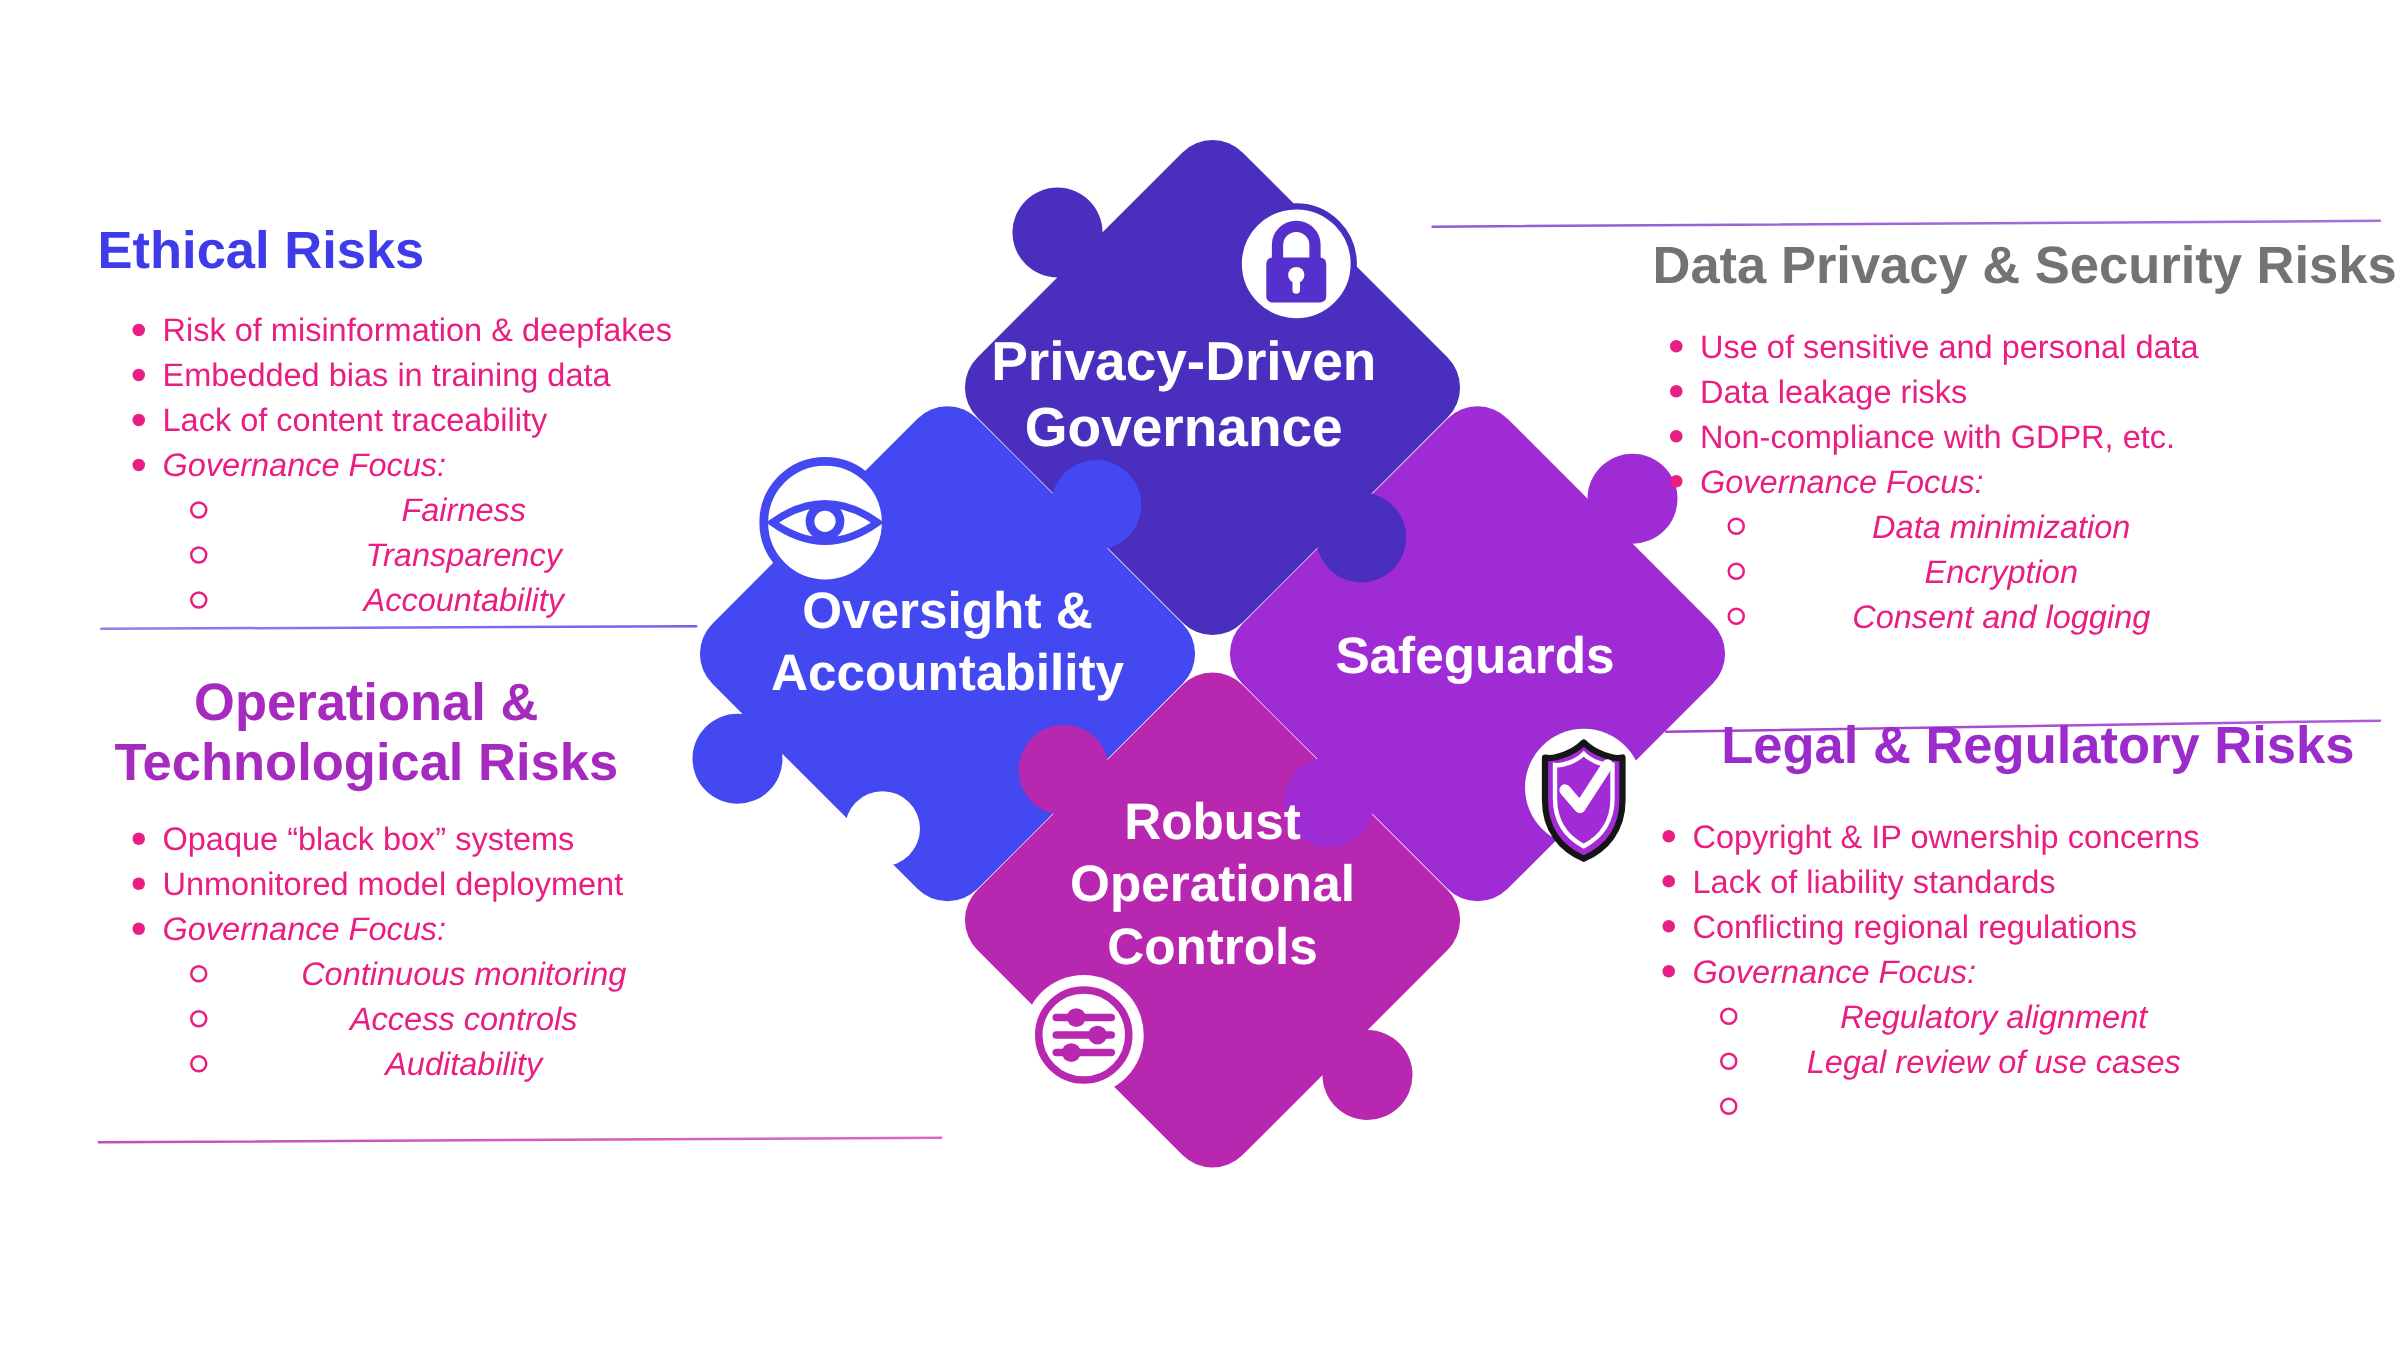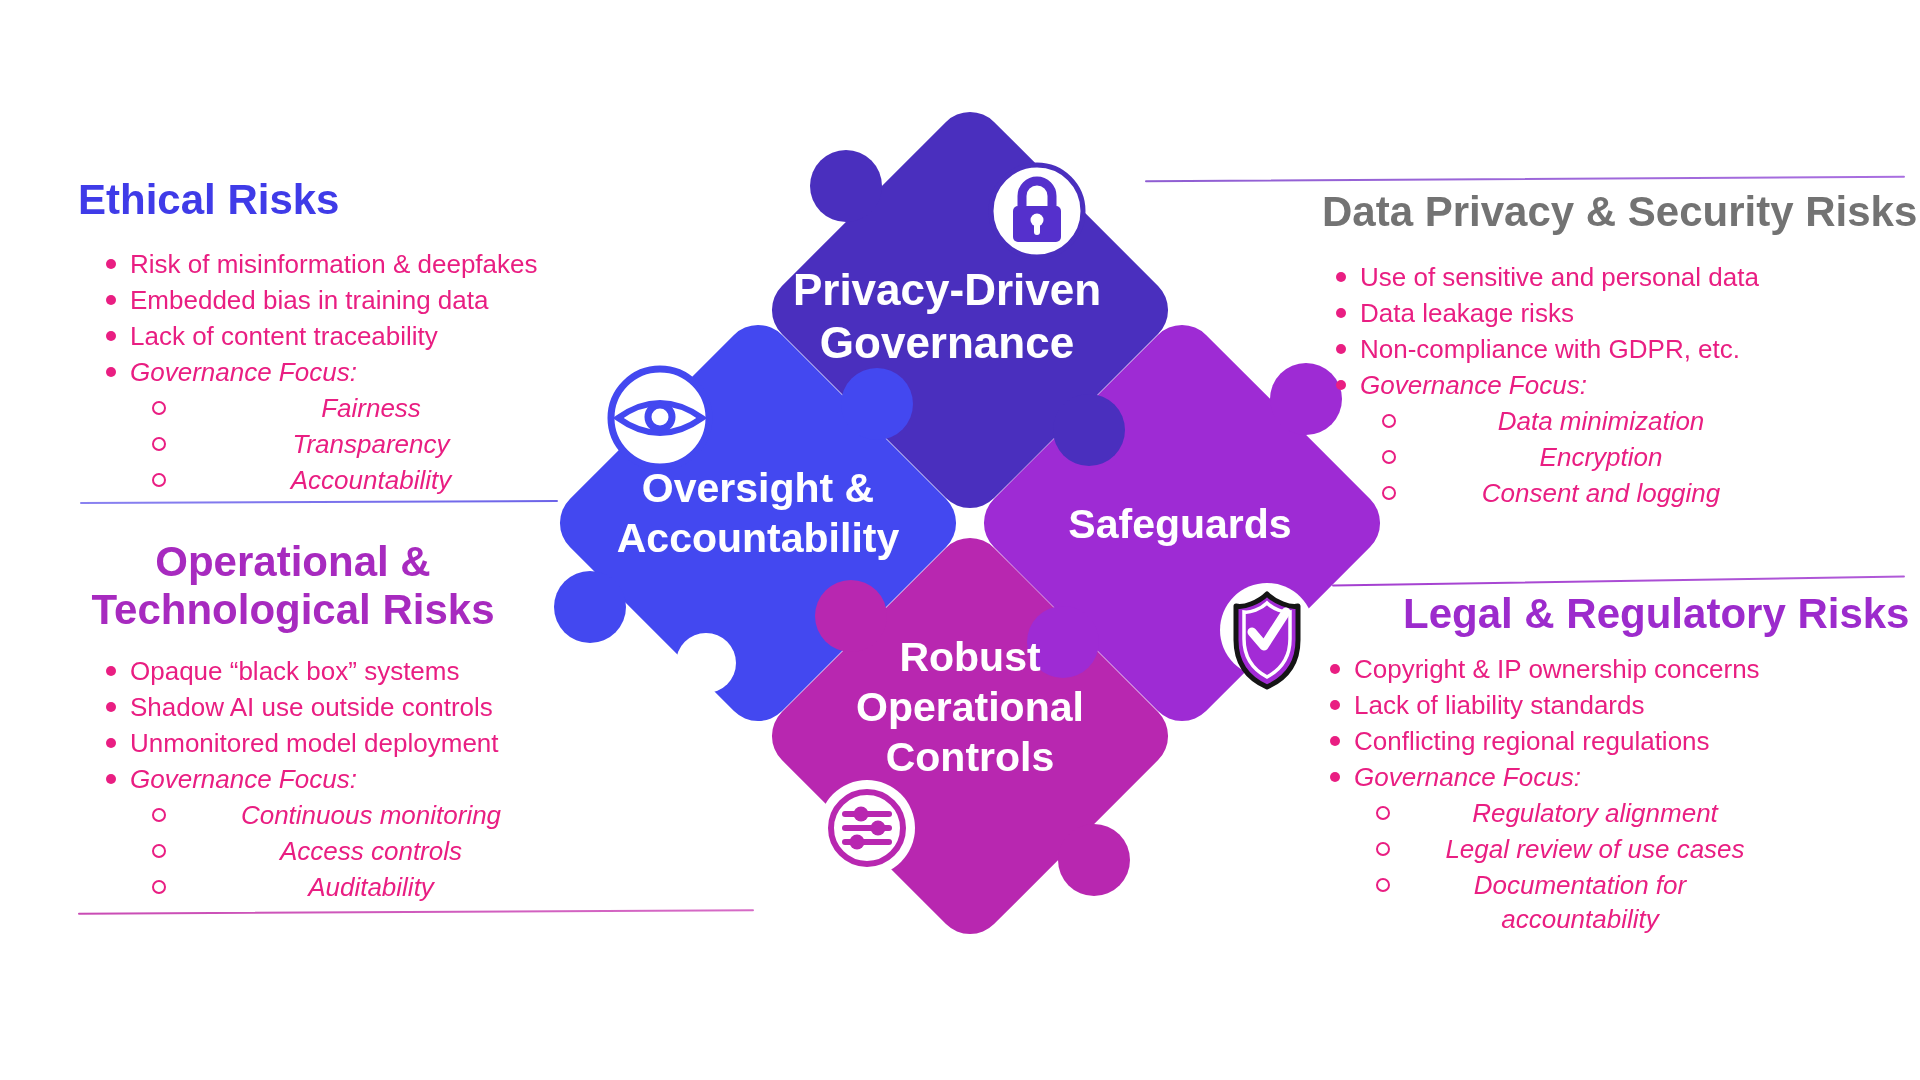--- a/index.html
+++ b/index.html
@@ -148,24 +148,20 @@
 
   <div class="abs col-heading h-operational" style="left:78px;top:538px;">Operational &amp; Technological Risks</div>
 
   <div class="abs list-block" style="left:78px;top:654px;">
     <div class="bullet-row">
         <span class="dot"></span>
         <span class="b-text">Opaque “black box” systems</span>
       </div>
     <div class="bullet-row">
         <span class="dot"></span>
-        <span class="b-text">Shadow AI use outside controls</span>
-      </div>
-    <div class="bullet-row">
-        <span class="dot"></span>
         <span class="b-text">Unmonitored model deployment</span>
       </div>
     <div class="bullet-row italic">
         <span class="dot"></span>
         <span class="b-text">Governance Focus:</span>
       </div>
     <div class="sub-row">
         <span class="ring"></span>
         <span class="b-text">Continuous monitoring</span>
       </div>
@@ -211,21 +207,21 @@
         <span class="b-text">Encryption</span>
       </div>
     <div class="sub-row">
         <span class="ring"></span>
         <span class="b-text">Consent and logging</span>
       </div>
   </div>
 
   <div class="abs divider div-right-bottom" style="left:1332px;top:580px;width:573px;"></div>
 
-  <div class="abs col-heading h-legal" style="left:1377px;top:590px;margin-left:26px;">Legal &amp; Regulatory Risks</div>
+  <div class="abs col-heading h-legal" style="left:1377px;top:572px;">Legal &amp; Regulatory Risks</div>
 
   <div class="abs list-block" style="left:1302px;top:652px;">
     <div class="bullet-row">
         <span class="dot"></span>
         <span class="b-text">Copyright &amp; IP ownership concerns</span>
       </div>
     <div class="bullet-row">
         <span class="dot"></span>
         <span class="b-text">Lack of liability standards</span>
       </div>
@@ -240,17 +236,16 @@
     <div class="sub-row">
         <span class="ring"></span>
         <span class="b-text">Regulatory alignment</span>
       </div>
     <div class="sub-row">
         <span class="ring"></span>
         <span class="b-text">Legal review of use cases</span>
       </div>
     <div class="sub-row">
         <span class="ring"></span>
-        <span class="b-text" style="width:330px;">Documentation for accountability</span>
       </div>
   </div>
 
 </div>
 
 </body></html>

